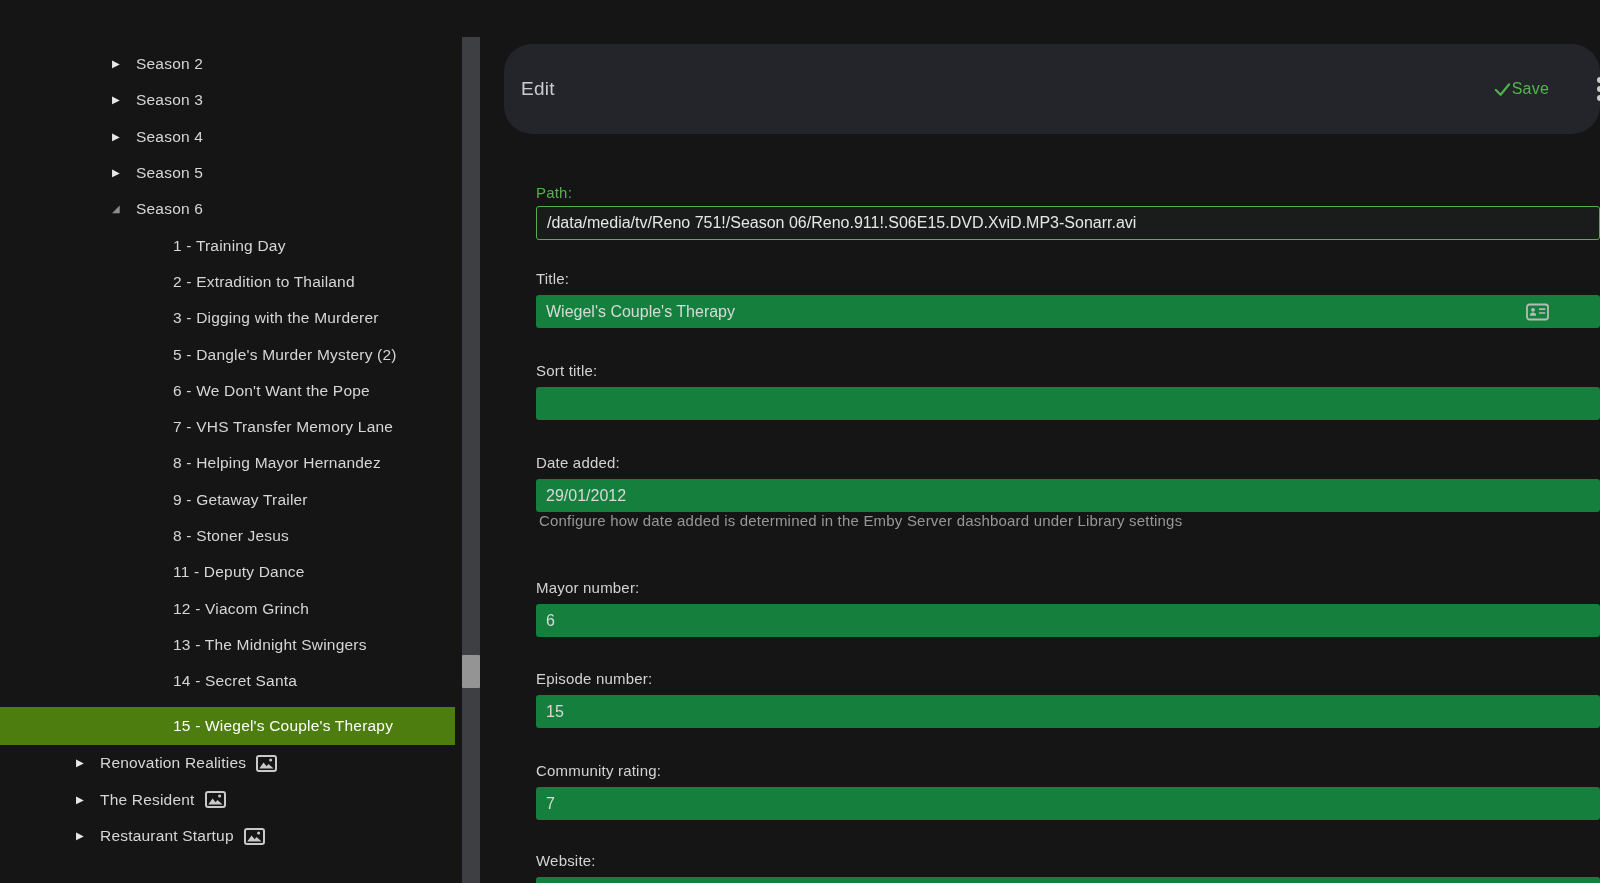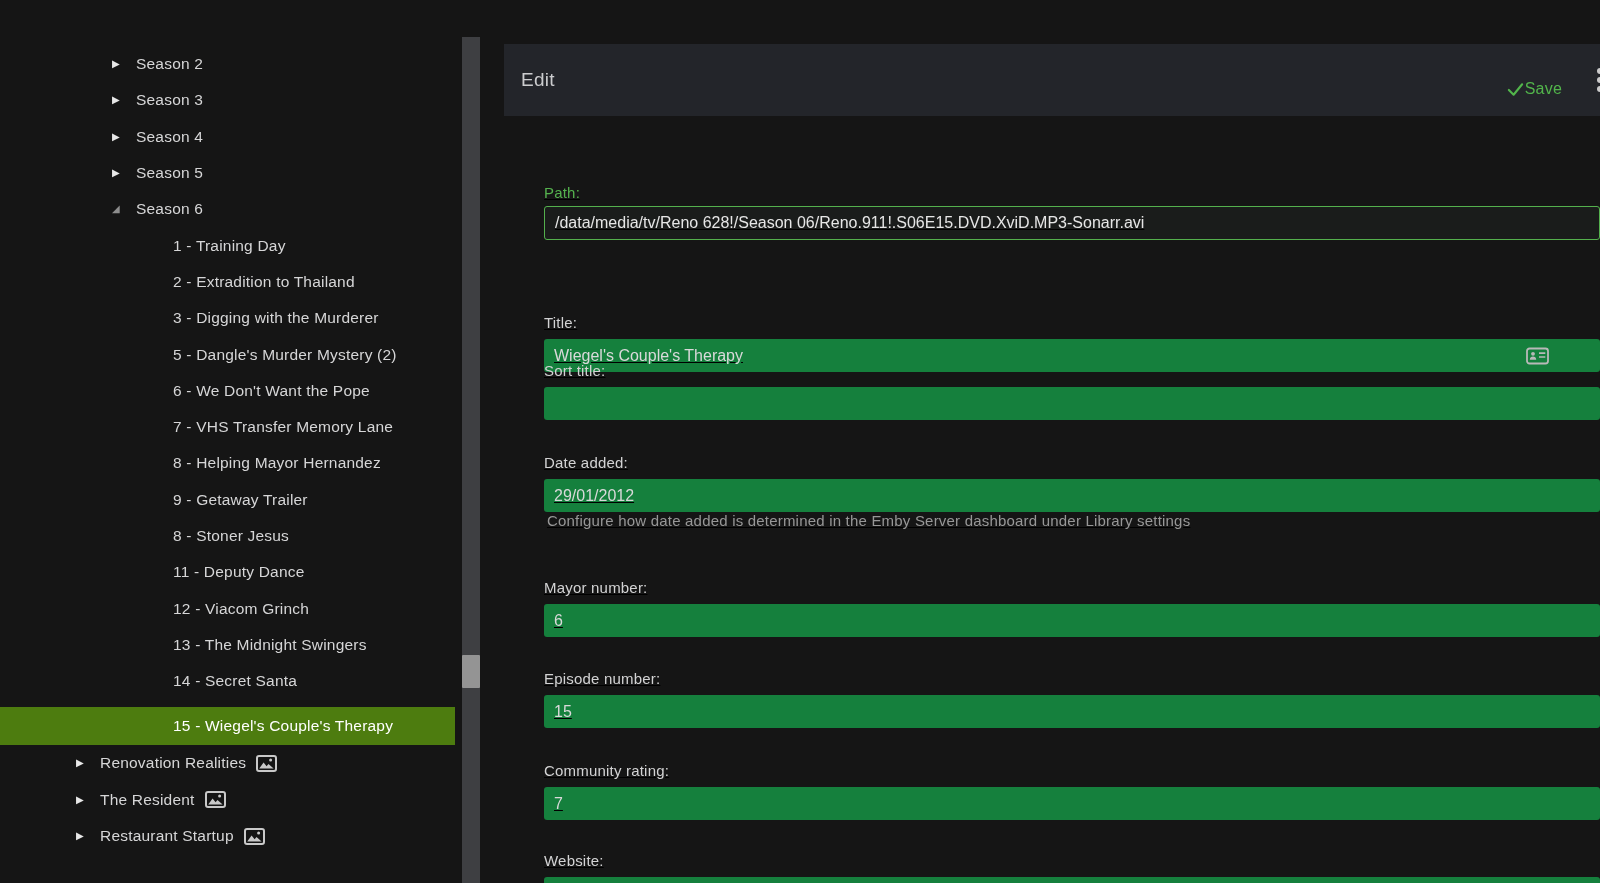--- a/index.html
+++ b/index.html
@@ -36,39 +36,39 @@
     position:absolute;left:462px;top:37px;width:18px;height:846px;
     background:#3e3f42;
   }
   .vthumb{
     position:absolute;left:0;top:618px;width:18px;height:33px;
     background:#949494;border-radius:1px;cursor:pointer;
   }
   
   .main{position:absolute;left:504px;top:0;right:0;height:883px;}
   .hdr{
-    position:absolute;left:0;right:0;top:44px;height:72px;
-    background:#23252a;display:flex;align-items:center;
+    position:absolute;left:0;right:0;top:44px;height:90px;
+    background:#23252a;display:flex;align-items:center;border-radius:28px;
   }
   .hdr-title{margin-left:17px;font-size:19px;color:#cbccce;letter-spacing:.3px;}
   .save{
-    position:absolute;right:38px;top:0;height:90px;
+    position:absolute;right:51px;top:0;height:90px;
     display:flex;align-items:center;
     color:#52b54b;font-size:16px;cursor:pointer;letter-spacing:.2px;
   }
   .save svg{display:block;}
   .kebab{
     position:absolute;right:-6px;top:50%;transform:translateY(-50%);
     width:12px;display:flex;flex-direction:column;align-items:center;
     gap:3px;cursor:pointer;
   }
   .kebab i{width:6px;height:6px;border-radius:50%;background:#cbcbcb;}
   
   .form{position:absolute;left:0;top:134px;right:0;bottom:0;}
-  .field{position:absolute;left:40px;right:0;text-decoration:underline;}
+  .field{position:absolute;left:32px;right:0;}
   .flabel{font-size:15px;color:#d3d3d4;height:18px;letter-spacing:.2px;}
   .flabel.green{color:#55b24e;}
   .finput{
     position:relative;margin-top:7px;height:33px;
     background:#15803d;border-radius:3px;
     display:flex;align-items:center;
     padding:0 78px 0 10px;box-sizing:border-box;
     font-size:16px;color:#d9d9da;cursor:text;white-space:nowrap;overflow:hidden;
   }
   .finput.path{
@@ -203,24 +203,24 @@
     <div class="kebab">
         <i></i>
         <i></i>
         <i></i>
       </div>
   </div>
   <div class="form">
       <div class="field" style="top: 50px;">
         <div class="flabel green">Path:</div>
         <div class="finput path">
-          <span class="ival">/data/media/tv/Reno 628!/Season 06/Reno.911!.S06E15.DVD.XviD.MP3-Sonarr.avi</span>
-        </div>
-      </div>
-      <div class="field" style="top: 136px; margin-top: 44px;">
+          <span class="ival">/data/media/tv/Reno 751!/Season 06/Reno.911!.S06E15.DVD.XviD.MP3-Sonarr.avi</span>
+        </div>
+      </div>
+      <div class="field" style="top: 136px;">
         <div class="flabel">Title:</div>
         <div class="finput">
           <span class="ival">Wiegel's Couple's Therapy</span>
           <span class="card-icon">
             <svg width="23" height="18" viewBox="0 0 23 18" fill="none">
               <rect x="1" y="1.5" width="21" height="15" rx="2.5" stroke="#b9b9b9" stroke-width="1.8"></rect>
               <circle cx="7" cy="6.8" r="1.9" fill="#b9b9b9"></circle>
               <path d="M3.8 12.8 c0-2.1 1.5-3.2 3.2-3.2 s3.2 1.1 3.2 3.2 Z" fill="#b9b9b9"></path>
               <line x1="13" y1="6.2" x2="19.3" y2="6.2" stroke="#b9b9b9" stroke-width="1.7"></line>
               <line x1="13" y1="10" x2="19.3" y2="10" stroke="#b9b9b9" stroke-width="1.7"></line>

